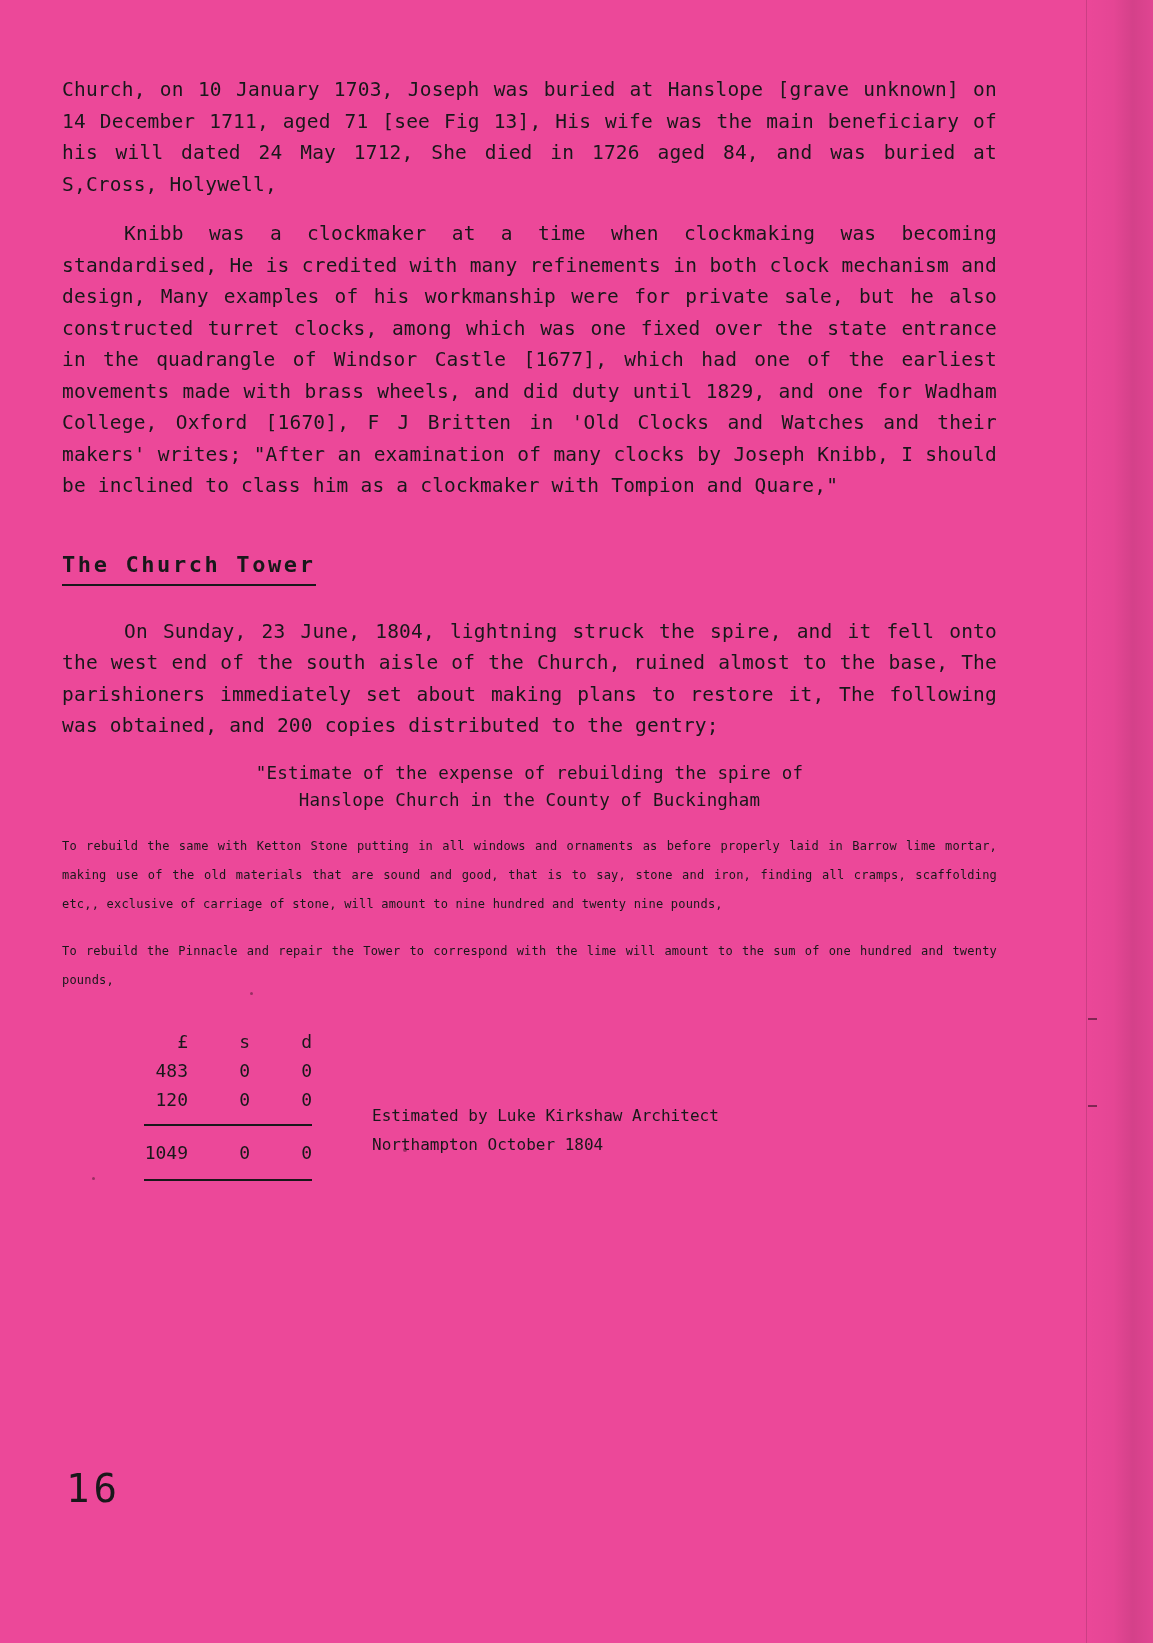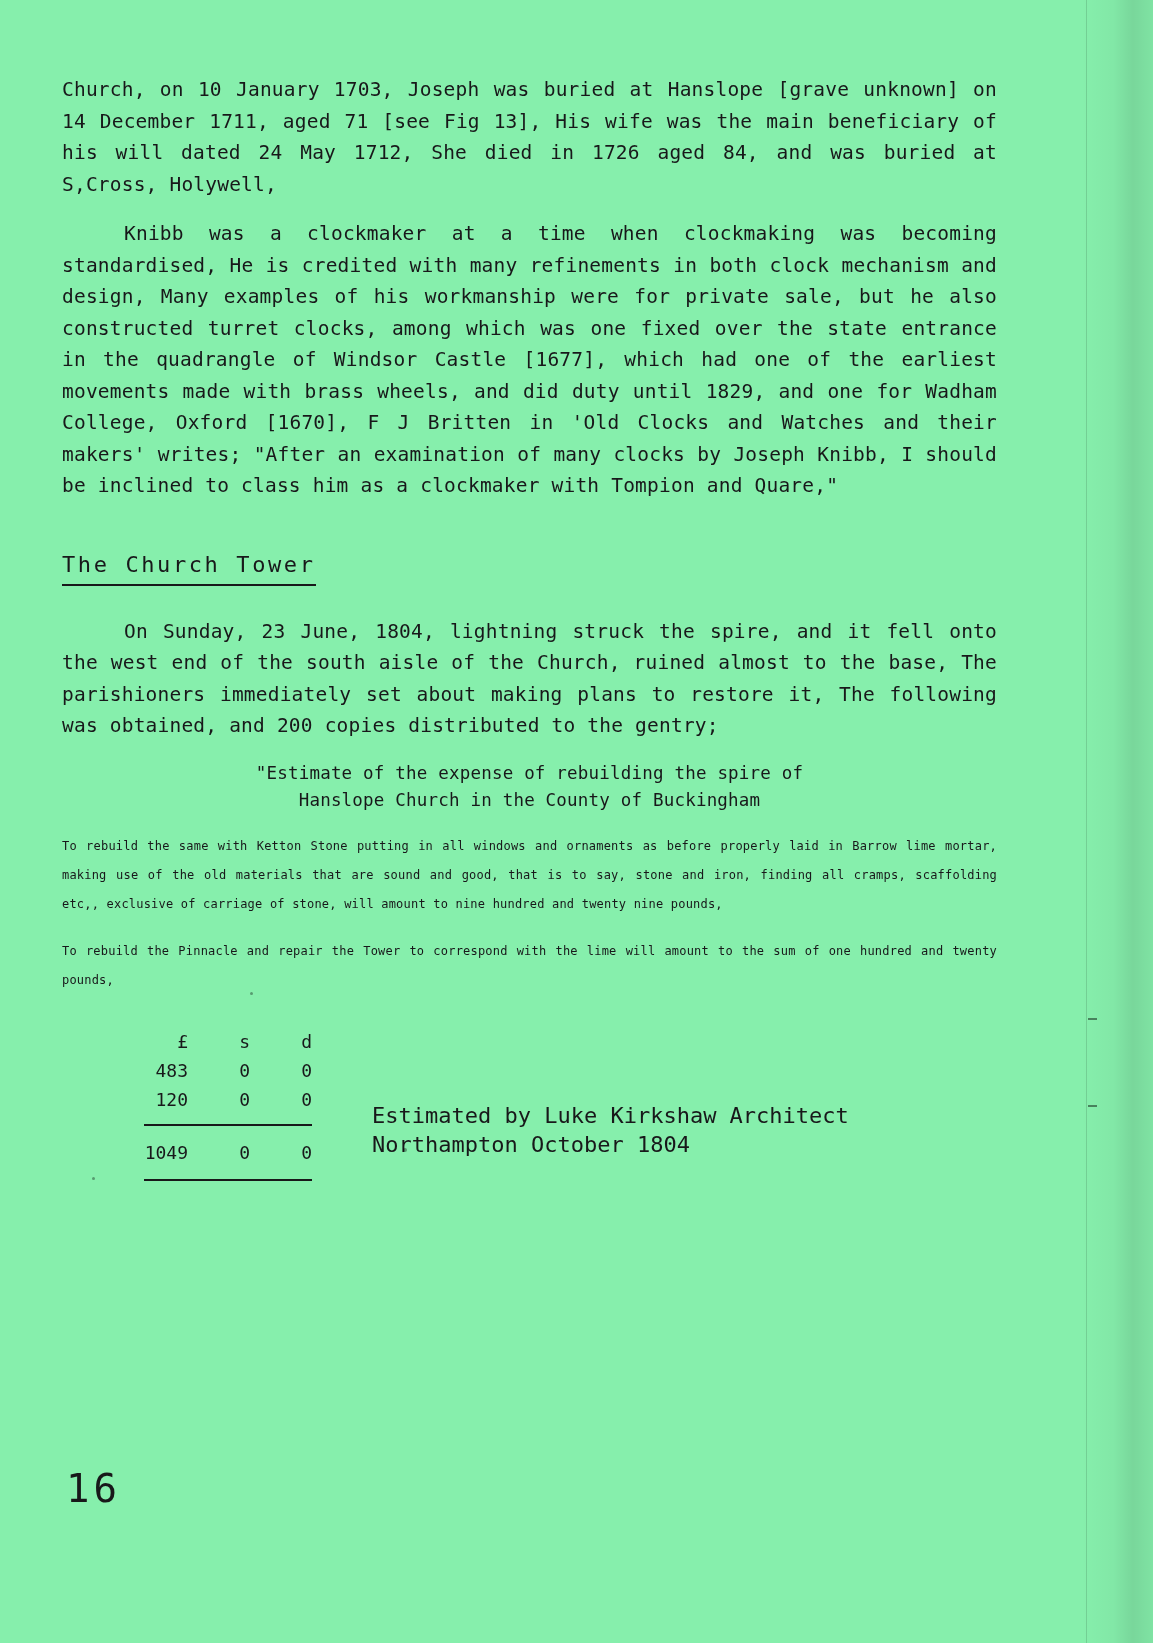--- a/index.html
+++ b/index.html
@@ -4,21 +4,21 @@
 <style>
   html, body {
     margin: 0;
     padding: 0;
     background: #ffffff;
   }
   .page {
     position: relative;
     width: 1153px;
     height: 1643px;
-    background: #86efac;
+    background: #ec4899;
     overflow: hidden;
     font-family: "DejaVu Sans Mono", monospace;
     color: #18181a;
   }
   
   .scan-edge {
     position: absolute;
     top: 0;
     right: 0;
     width: 72px;
@@ -61,21 +61,21 @@
   }
   .indent { text-indent: 62px; }
 
   .gap-s { height: 18px; }
   .gap-m { height: 30px; }
   .gap-l { height: 46px; }
 
   h2.section-heading {
     margin: 0;
     font-size: 22px;
-    font-weight: normal;
+    font-weight: bold;
     letter-spacing: 2.6px;
     line-height: 34px;
     display: inline-block;
     border-bottom: 2px solid #18181a;
     padding-bottom: 2px;
   }
 
   .quote-block {
     font-size: 17.5px;
     line-height: 27px;
@@ -118,21 +118,21 @@
   .ledger-wrap {
     display: flex;
     align-items: flex-start;
   }
   .ledger-left {
     margin-left: 48px;
   }
   .ledger-note {
     margin-left: 60px;
     margin-top: 74px;
-    font-size: 22px;
+    font-size: 16px;
     line-height: 29px;
     white-space: pre-line;
   }
   .spacer-rule-1 { margin-top: 10px; }
   .total-row td { padding-top: 12px; }
   .spacer-rule-2 { margin-top: 12px; }
 
   .page-number {
     position: absolute;
     left: 66px;

